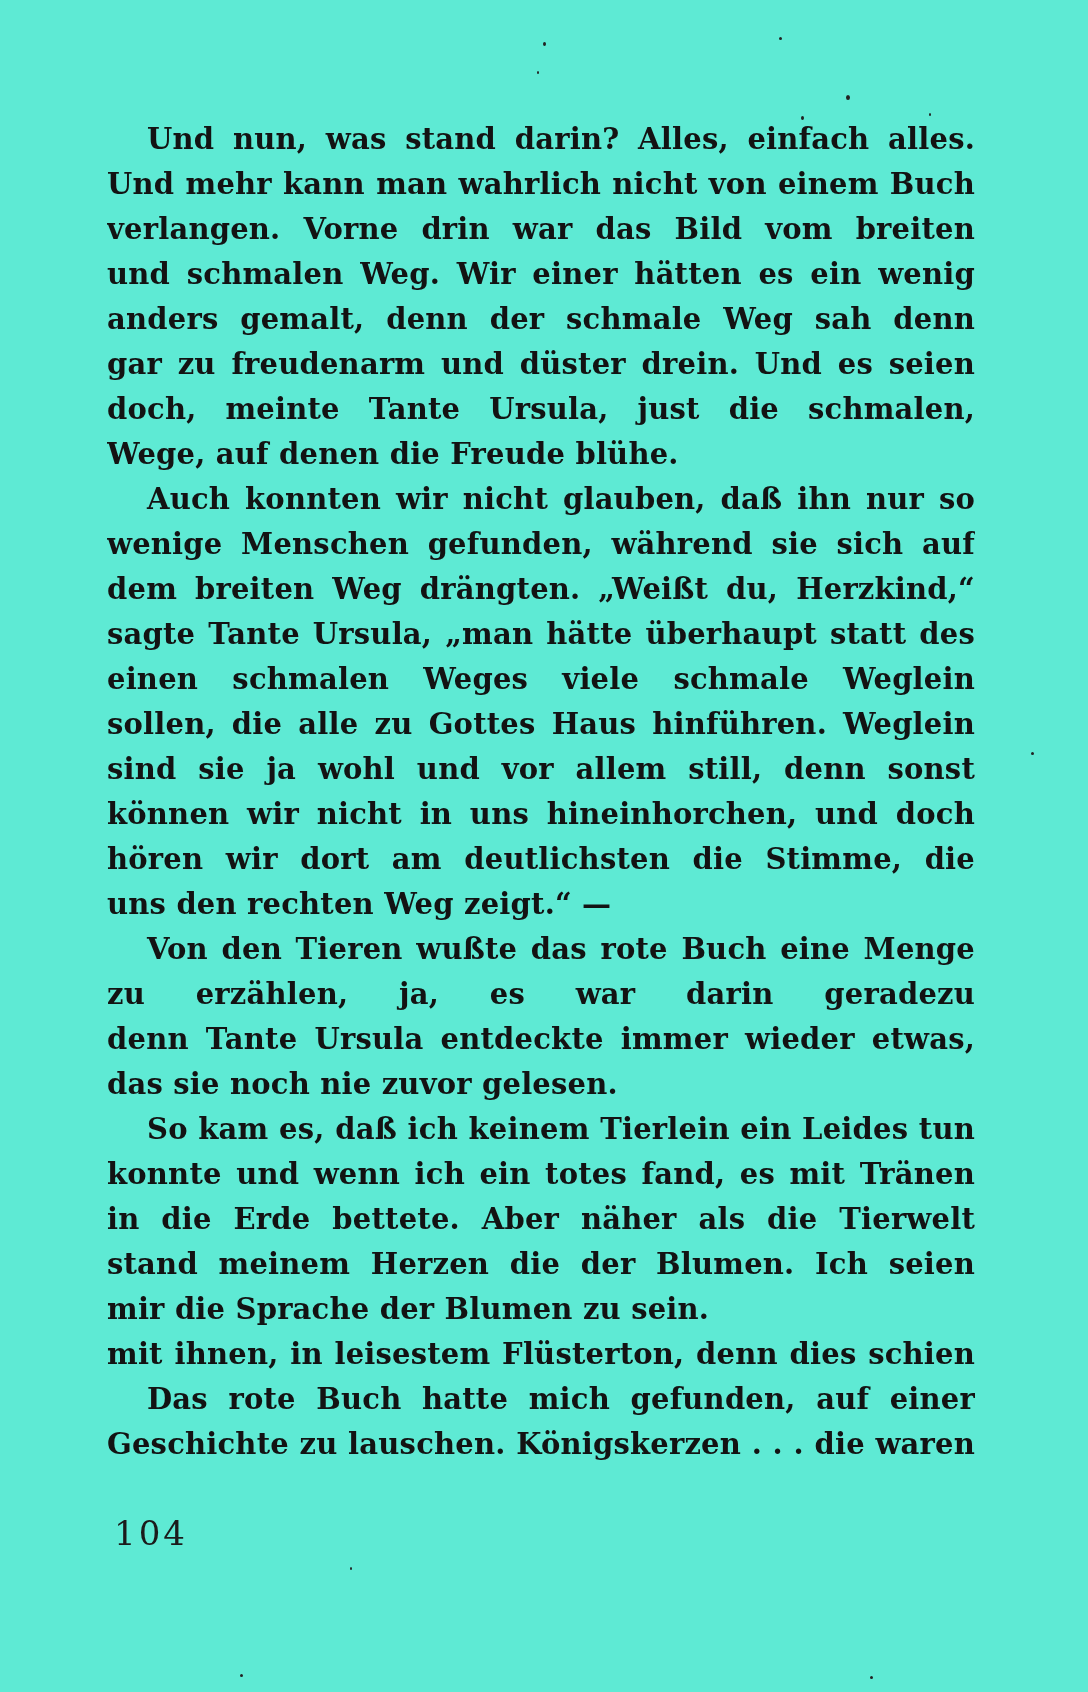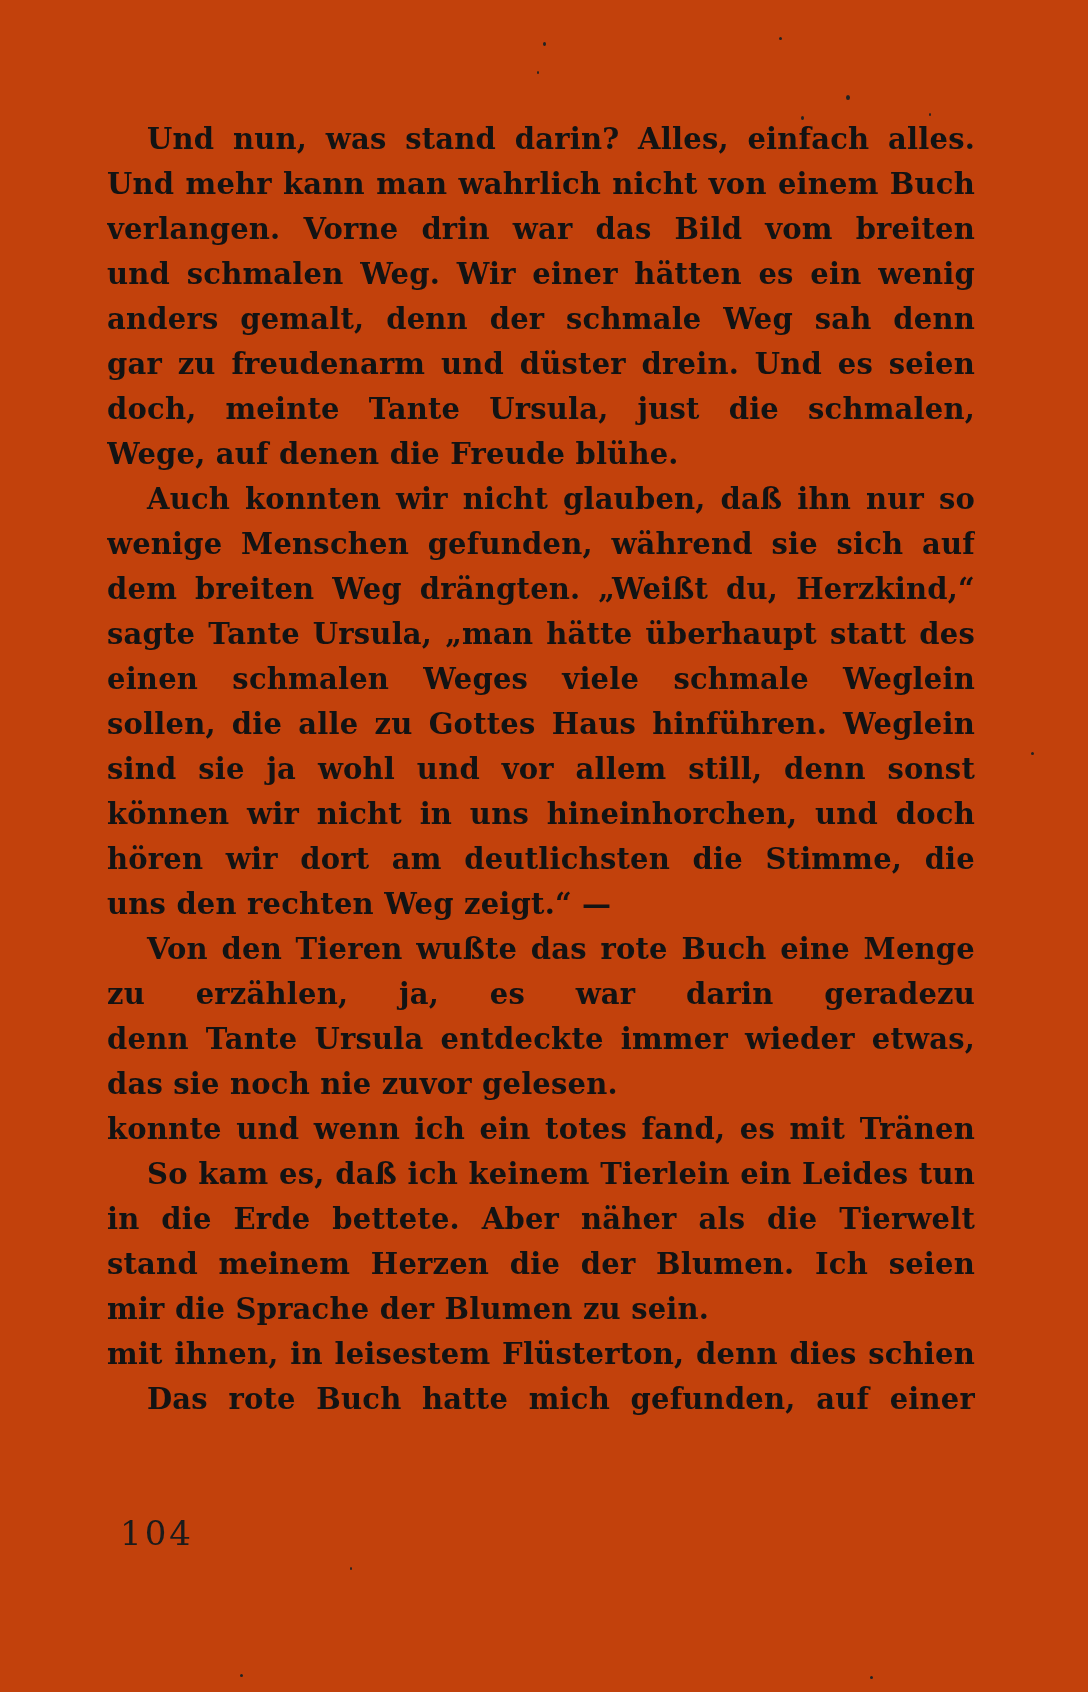--- a/index.html
+++ b/index.html
@@ -4,21 +4,21 @@
 <style>
   html, body {
     margin: 0;
     padding: 0;
     background: #e8e8e8;
   }
   .page {
     position: relative;
     width: 1088px;
     height: 1692px;
-    background: #c2410c;
+    background: #5eead4;
     overflow: hidden;
     font-family: "DejaVu Serif", serif;
     color: #131313;
   }
   .text-block {
     position: absolute;
     left: 107px;
     top: 117px;
     width: 868px;
   }
@@ -35,21 +35,21 @@
     -moz-text-align-last: justify;
     white-space: normal;
   }
   .line.indent { text-indent: 40px; }
   .line.last {
     text-align-last: left;
     -moz-text-align-last: left;
   }
   .page-number {
     position: absolute;
-    left: 120px;
+    left: 114px;
     top: 1513px;
     font-size: 34px;
     font-weight: 400;
     letter-spacing: 3px;
     color: #1b1b1b;
   }
   .speck {
     position: absolute;
     background: #222;
     border-radius: 50%;
@@ -97,30 +97,31 @@
     </div>
 
     <div class="paragraph">
       <div class="line indent">Von den Tieren wußte das rote Buch eine Menge</div>
       <div class="line">zu erzählen, ja, es war darin geradezu unerschöpflich,</div>
       <div class="line">denn Tante Ursula entdeckte immer wieder etwas,</div>
       <div class="line last">das sie noch nie zuvor gelesen.</div>
     </div>
 
     <div class="paragraph">
+      <div class="line indent">So kam es, daß ich keinem Tierlein ein Leides tun</div>
       <div class="line">konnte und wenn ich ein totes fand, es mit Tränen</div>
-      <div class="line indent">So kam es, daß ich keinem Tierlein ein Leides tun</div>
       <div class="line">in die Erde bettete. Aber näher als die Tierwelt</div>
       <div class="line">stand meinem Herzen die der Blumen. Ich seien</div>
       <div class="line last">mir die Sprache der Blumen zu sein.</div>
       <div class="line">mit ihnen, in leisestem Flüsterton, denn dies schien</div>
     </div>
 
     <div class="paragraph">
       <div class="line indent">Das rote Buch hatte mich gefunden, auf einer jeden</div>
+      <div class="line">Geschichte zu lauschen. Königskerzen . . . die waren</div>
     </div>
 
   </div>
 
   <div class="page-number">104</div>
 
   <div class="speck s1"></div>
   <div class="speck s2"></div>
   <div class="speck s3"></div>
   <div class="speck s4"></div>

